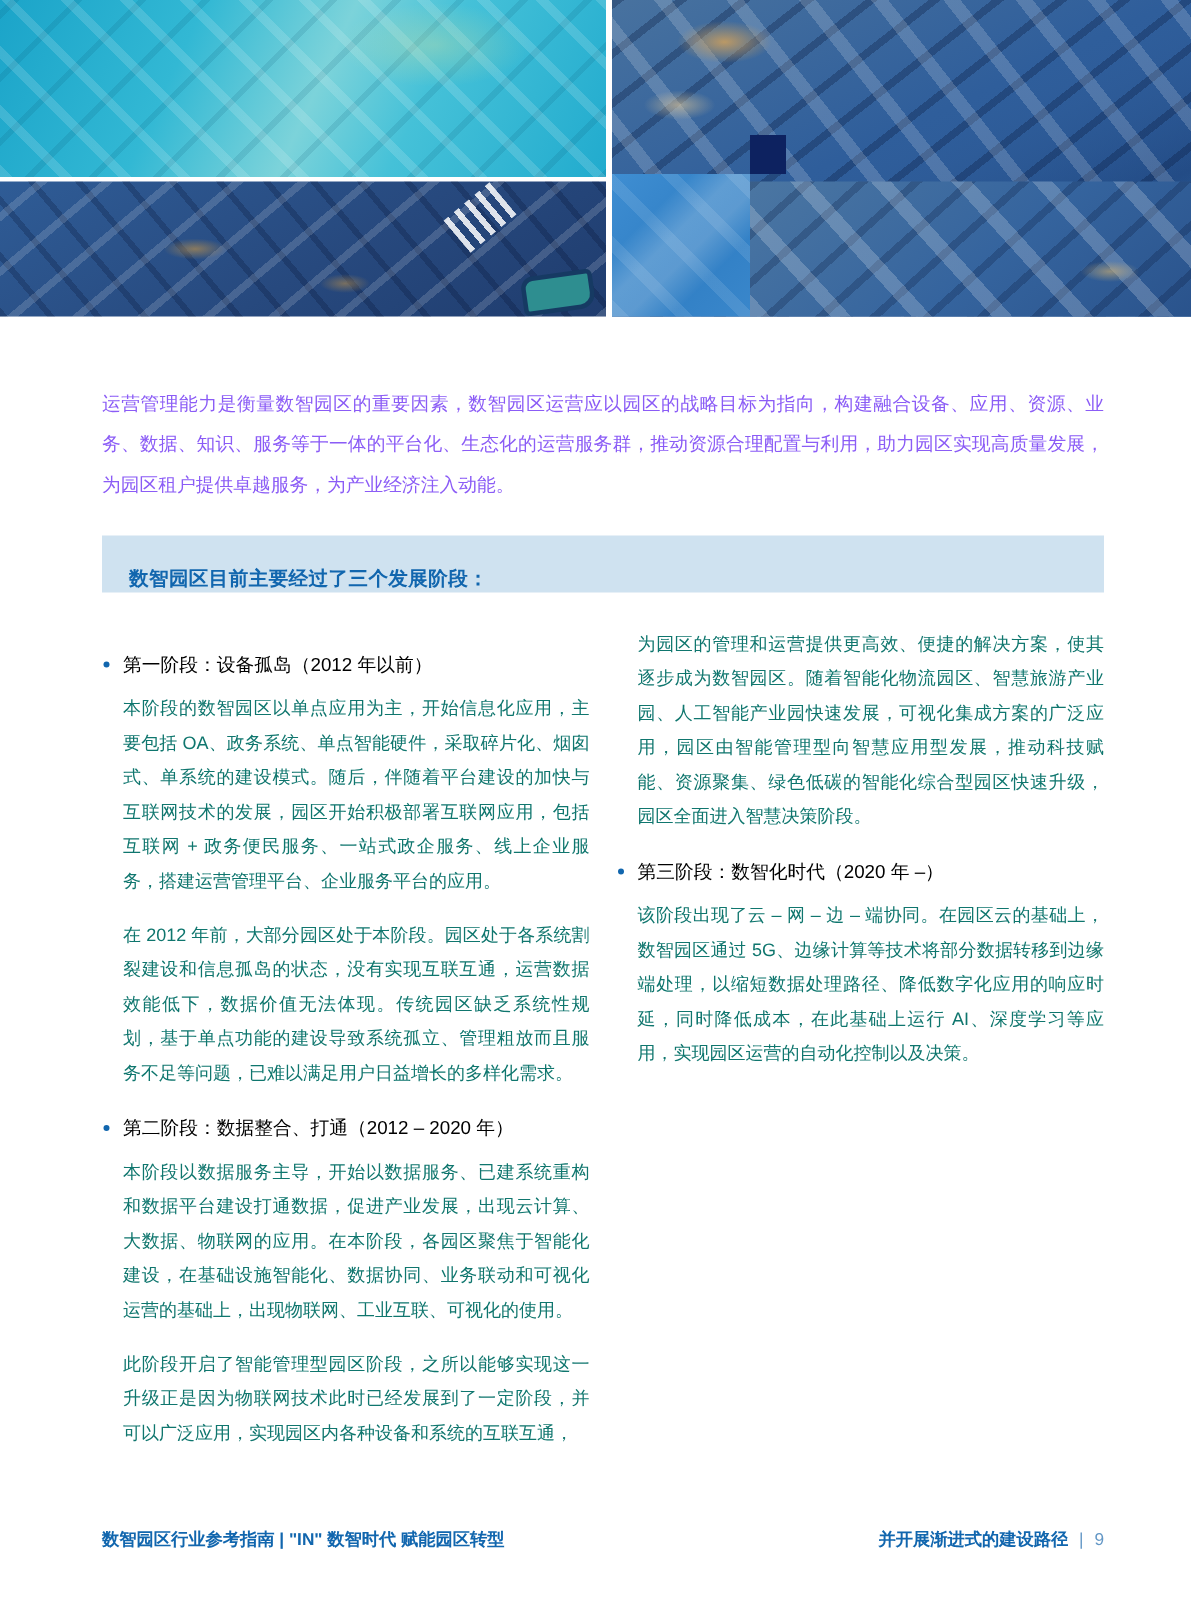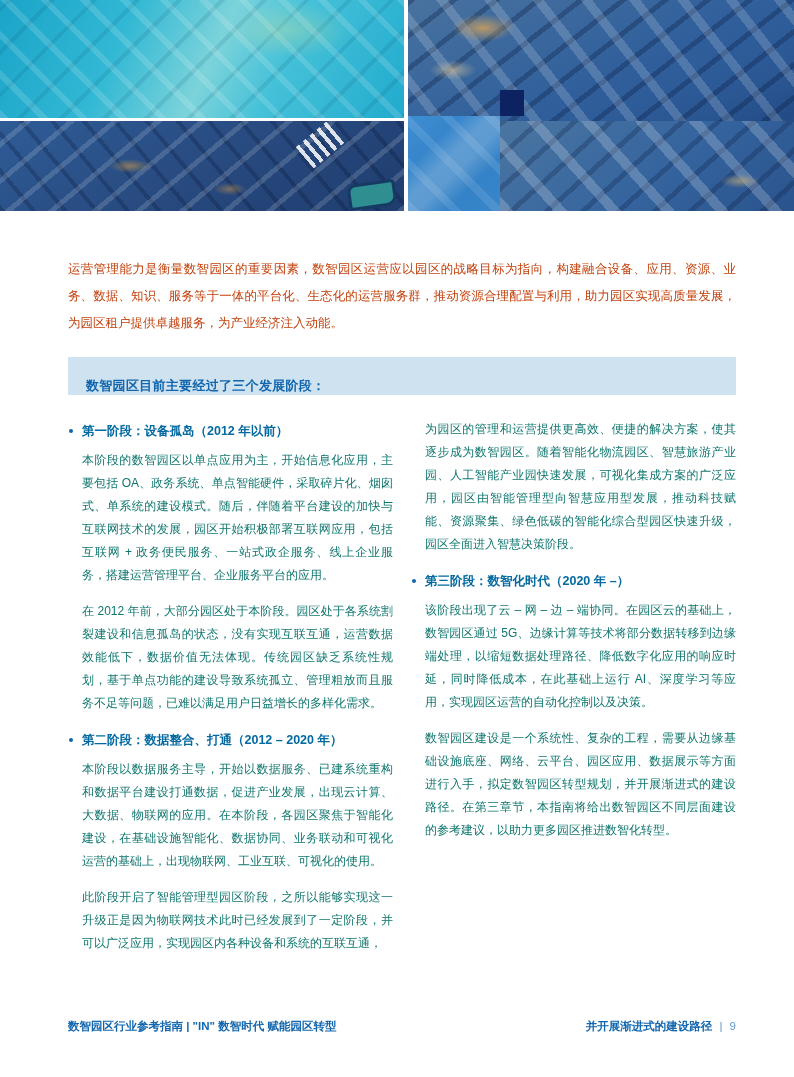--- a/index.html
+++ b/index.html
@@ -61,39 +61,39 @@
       radial-gradient(ellipse 28px 10px at 240px 60px, rgba(225,185,110,.55), transparent 70%),
       repeating-linear-gradient(48deg, rgba(255,255,255,.20) 0 10px, transparent 10px 40px),
       repeating-linear-gradient(138deg, rgba(8,24,60,.25) 0 5px, transparent 5px 24px),
       linear-gradient(140deg, #4b76a2 0%, #35649e 55%, #2a538c 100%);
   }
   .blk-navy { left:500px; top:90px; width:24px; height:26px; background:#0d2260; }
 
   
   .intro {
     position:absolute; left:68px; top:256px; width:668px;
-    font-size:12.5px; line-height:27px; color:#c2410c;
+    font-size:12.5px; line-height:27px; color:#8b5cf6;
     text-align:justify;
   }
   .banner {
     position:absolute; left:68px; top:357px; width:668px; height:38px;
     background:#cfe2f0; display:flex; align-items:flex-end;
   }
   .banner span {
     margin-left:18px; color:#1166ae; font-weight:bold; font-size:13px; letter-spacing:.3px;
   }
   .columns {
     position:absolute; left:68px; top:418px; width:668px;
     display:flex; gap:18px;
   }
   .col { flex:1; }
   .stage-title {
     position:relative; padding-left:14px;
-    color:#0369a1; font-weight:bold; font-size:12.5px; line-height:18px;
-    margin:4px 0 9px;
+    color:#000000; font-weight:normal; font-size:12.5px; line-height:18px;
+    margin:16px 0 9px;
   }
   .stage-title.gap { margin-top:16px; }
   .bullet {
     position:absolute; left:1px; top:7px; width:4px; height:4px;
     border-radius:50%; background:#1166ae;
   }
   .para {
     padding-left:14px; font-size:12px; line-height:23px; color:#0f766e;
     text-align:justify; margin-bottom:13px;
   }
@@ -147,21 +147,20 @@
     </div>
 
     <div class="col">
       <p class="para">为园区的管理和运营提供更高效、便捷的解决方案，使其逐步成为数智园区。随着智能化物流园区、智慧旅游产业园、人工智能产业园快速发展，可视化集成方案的广泛应用，园区由智能管理型向智慧应用型发展，推动科技赋能、资源聚集、绿色低碳的智能化综合型园区快速升级，园区全面进入智慧决策阶段。</p>
 
       <div class="stage-title gap">
         <span class="bullet"></span>
         <span>第三阶段：数智化时代（2020 年 –）</span>
       </div>
       <p class="para">该阶段出现了云 – 网 – 边 – 端协同。在园区云的基础上，数智园区通过 5G、边缘计算等技术将部分数据转移到边缘端处理，以缩短数据处理路径、降低数字化应用的响应时延，同时降低成本，在此基础上运行 AI、深度学习等应用，实现园区运营的自动化控制以及决策。</p>
-      <p class="para">数智园区建设是一个系统性、复杂的工程，需要从边缘基础设施底座、网络、云平台、园区应用、数据展示等方面进行入手，拟定数智园区转型规划，并开展渐进式的建设路径。在第三章节，本指南将给出数智园区不同层面建设的参考建议，以助力更多园区推进数智化转型。</p>
     </div>
 
   </div>
 
   <div class="footer">
     <div>数智园区行业参考指南 | "IN" 数智时代 赋能园区转型</div>
     <div>
       <span>并开展渐进式的建设路径</span>
       <span class="pageref">|</span>
       <span class="pageref">9</span>

